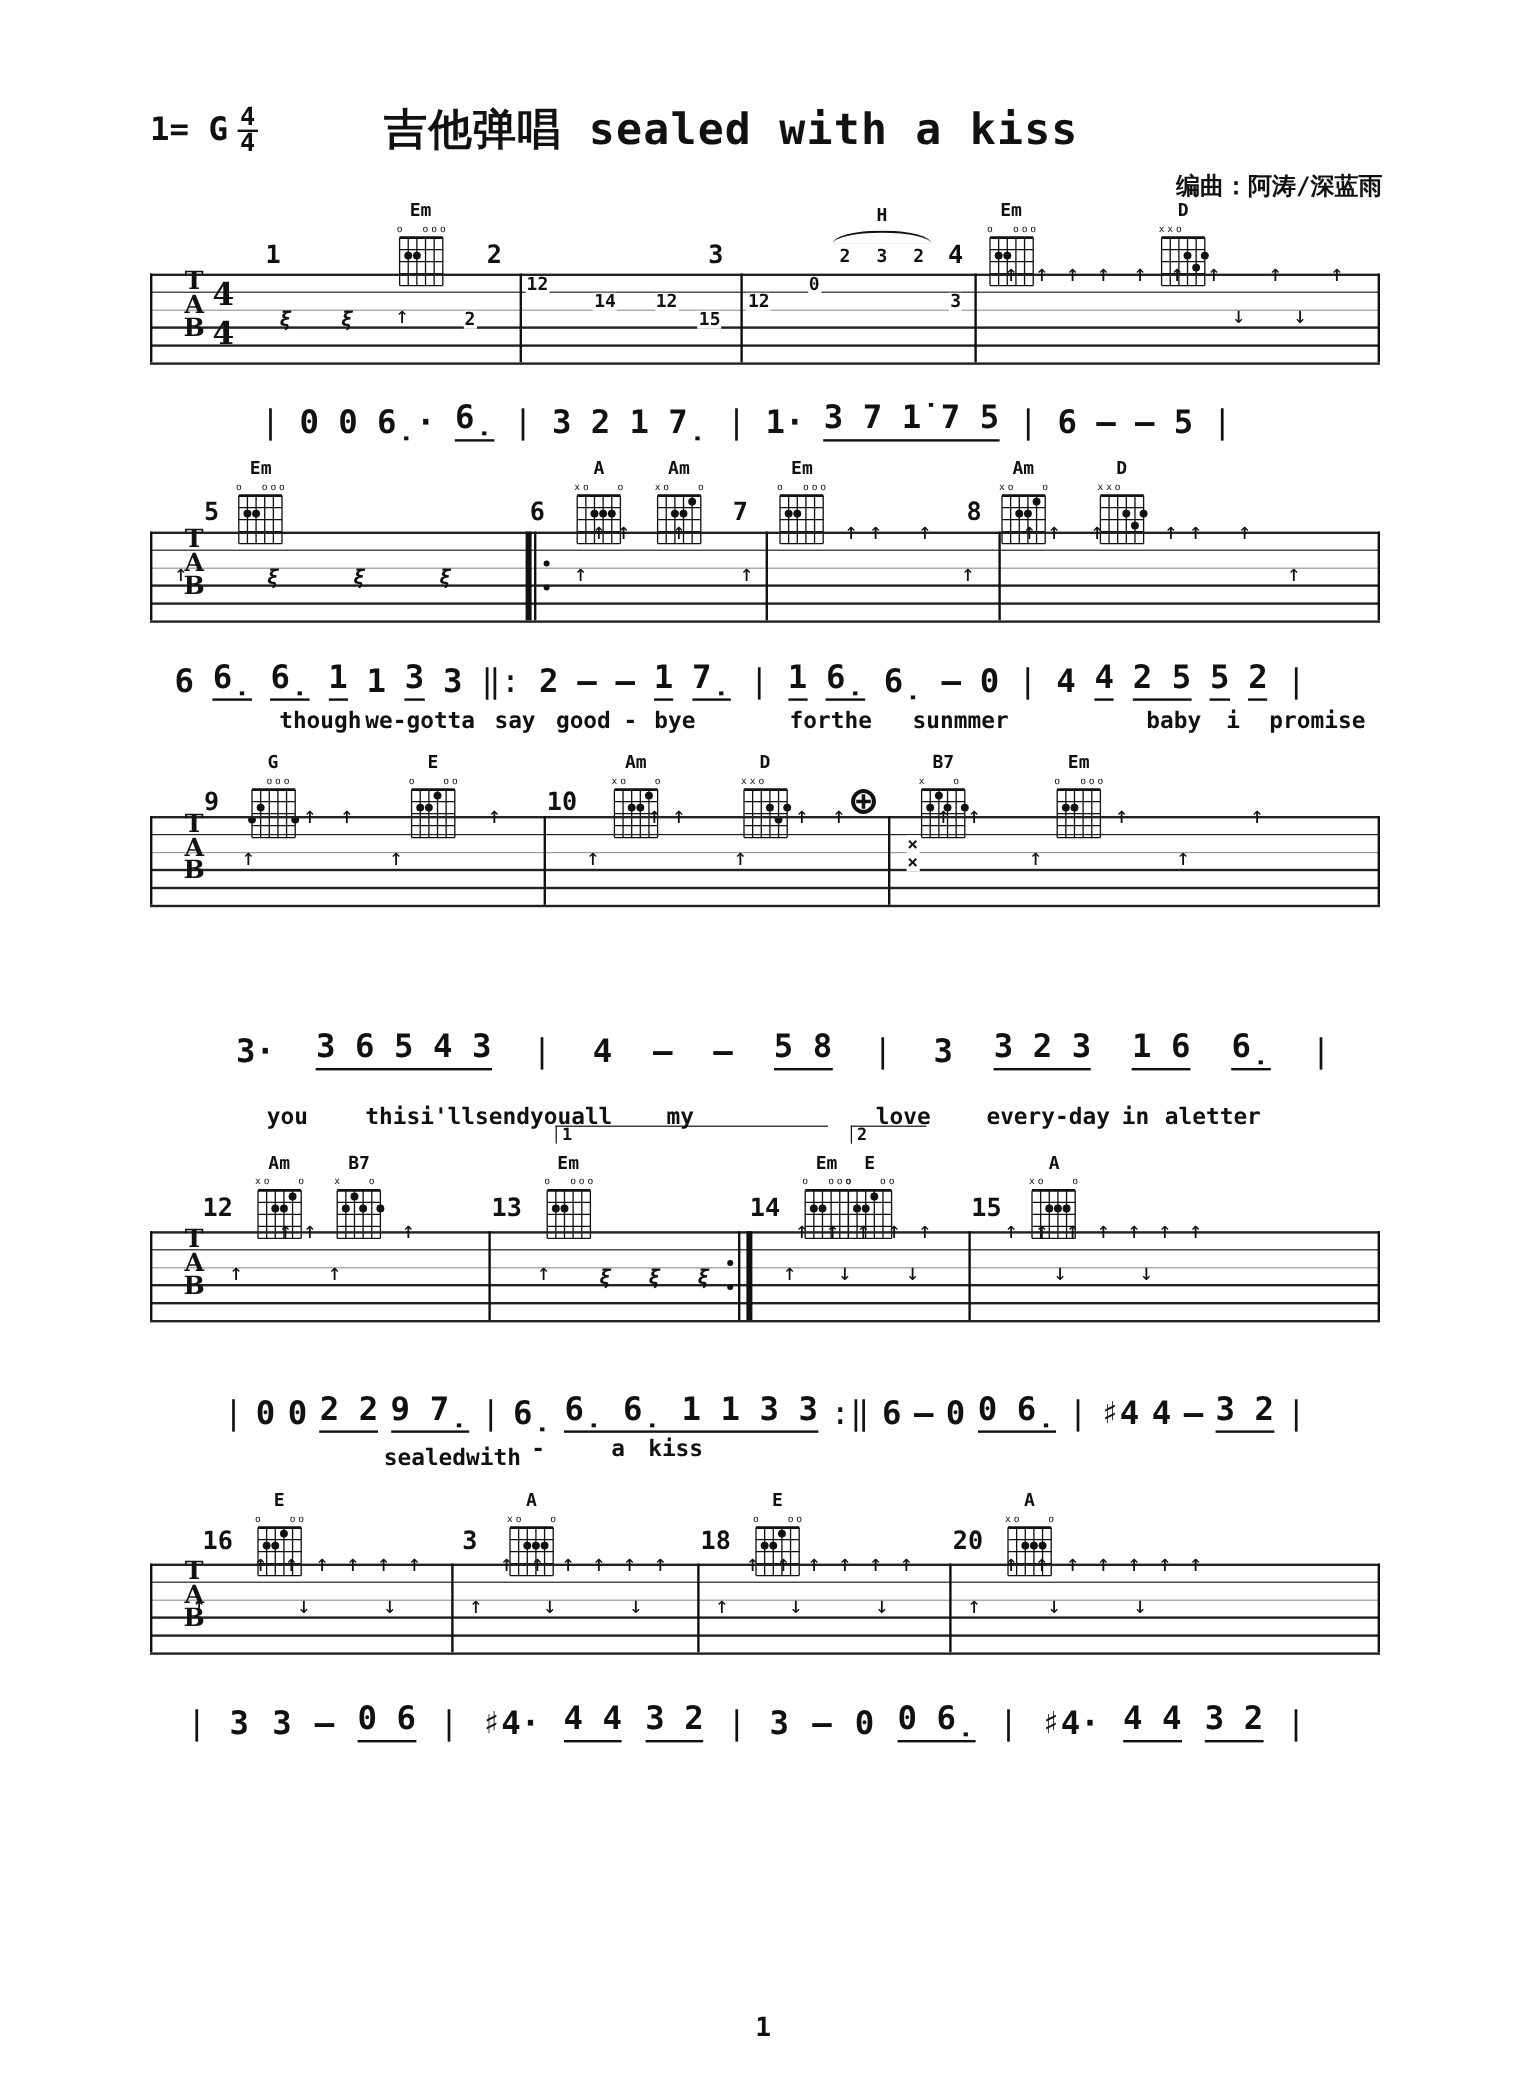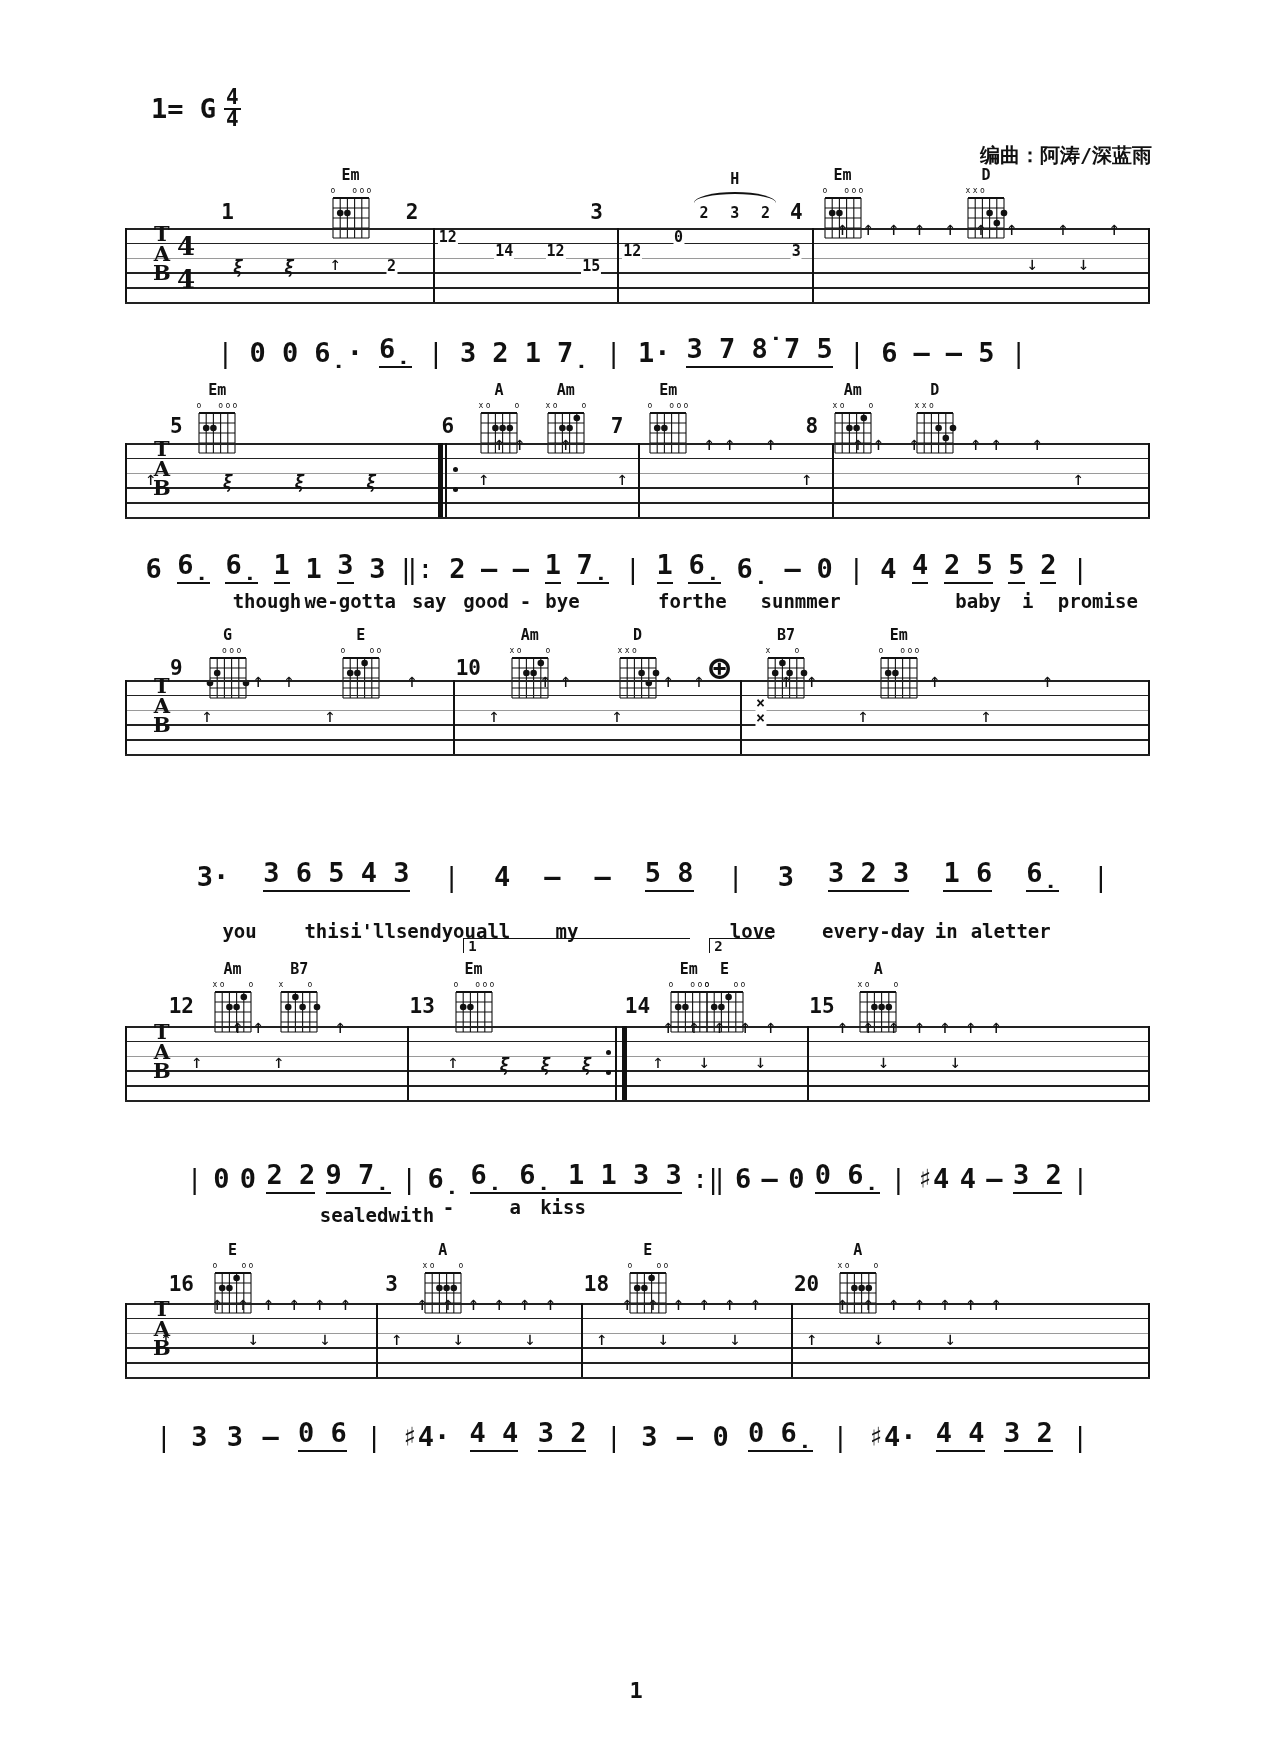--- a/index.html
+++ b/index.html
@@ -1,21 +1,21 @@
 <!DOCTYPE html>
 <html><head>
 <meta charset="utf-8">
 <style>
   html,body{margin:0;padding:0;background:#e8e8e8;}
   .page{
     position:relative;width:1272px;height:1746px;background:#ffffff;
     font-family:"DejaVu Sans Mono",monospace;color:#111;overflow:hidden;
     margin:0 auto;
   }
-  .hdr-key{position:absolute;left:125px;top:88px;font-size:27px;font-weight:bold;display:flex;align-items:center;gap:8px;margin-left:26px;}
+  .hdr-key{position:absolute;left:125px;top:88px;font-size:27px;font-weight:bold;display:flex;align-items:center;gap:8px;}
   .ts{display:inline-flex;flex-direction:column;align-items:center;line-height:0.95;font-size:21px;font-weight:bold;}
   .ts .ts-top{border-bottom:2px solid #111;padding:0 2px;}
   .hdr-title{position:absolute;left:320px;top:84px;font-size:36px;font-weight:bold;letter-spacing:1px;white-space:nowrap;}
   .hdr-sub{position:absolute;left:125px;top:142px;font-size:20px;font-weight:bold;white-space:nowrap;}
   .hdr-credit{position:absolute;right:120px;top:142px;font-size:20px;font-weight:bold;white-space:nowrap;}
   .systems{position:absolute;left:125px;top:0;width:1025px;height:1746px;}
   .abs{position:absolute;}
   .chord{position:absolute;width:56px;text-align:center;transform:translateX(-50%);}
   .chord-name{font-size:15px;font-weight:bold;line-height:1;margin-bottom:1px;}
   .coda{position:absolute;transform:translateX(-50%);font-size:36px;font-weight:bold;line-height:1;}
@@ -46,20 +46,21 @@
 <body>
 
 <div class="page">
   <div class="hdr-key">
     <span>1= G</span>
     <span class="ts">
       <span class="ts-top">4</span>
       <span>4</span>
     </span>
   </div>
+  <div class="hdr-title">吉他弹唱 sealed with a kiss</div>
   <div class="hdr-credit">编曲：阿涛/深蓝雨</div>
 
   <div class="systems">
       <div class="abs" style="left: 0px; top: 0px; width: 100%;">
         <div class="chord" style="left: 22%; top: 168px;"><div class="chord-name">Em</div><svg width="54" height="58">
             <line x1="9" x2="45" y1="14" y2="14" stroke="#111" stroke-width="2.2"></line>
             <line x1="9" x2="45" y1="24" y2="24" stroke="#111" stroke-width="1.1"></line>
             <line x1="9" x2="45" y1="34" y2="34" stroke="#111" stroke-width="1.1"></line>
             <line x1="9" x2="45" y1="44" y2="44" stroke="#111" stroke-width="1.1"></line>
             <line x1="9" x2="45" y1="54" y2="54" stroke="#111" stroke-width="1.1"></line>
@@ -173,21 +174,21 @@
           <span class="jt">0</span>
           <span class="jt">6̣·</span>
           <span class="jt u1">6̣</span>
           <span class="jt bar">|</span>
           <span class="jt">3</span>
           <span class="jt">2</span>
           <span class="jt">1</span>
           <span class="jt">7̣</span>
           <span class="jt bar">|</span>
           <span class="jt">1·</span>
-          <span class="jt u1">3 7 8̇ 7 5</span>
+          <span class="jt u1">3 7 1̇ 7 5</span>
           <span class="jt bar">|</span>
           <span class="jt">6</span>
           <span class="jt">–</span>
           <span class="jt">–</span>
           <span class="jt">5</span>
           <span class="jt bar">|</span>
         </div>
       </div>
       <div class="abs" style="left: 0px; top: 0px; width: 100%;">
         <div class="chord" style="left: 9%; top: 383px;"><div class="chord-name">Em</div><svg width="54" height="58">

